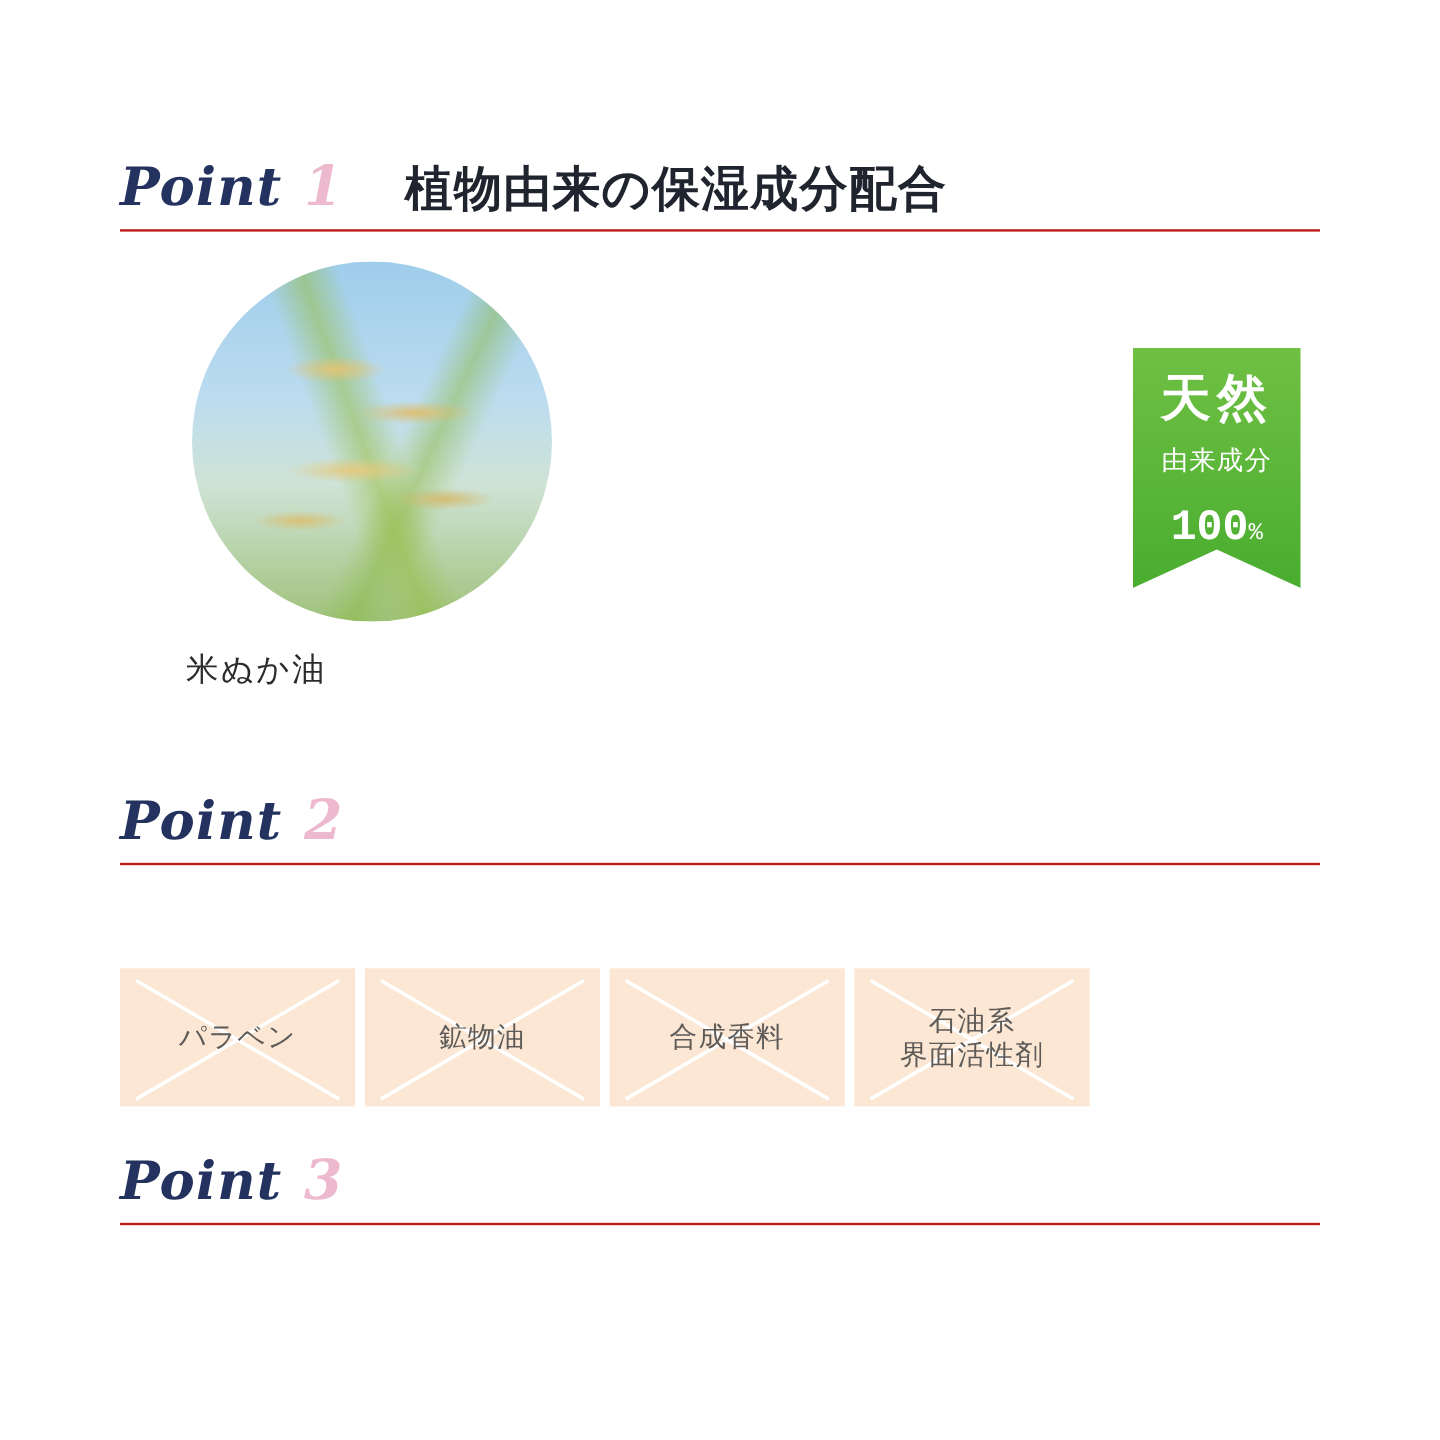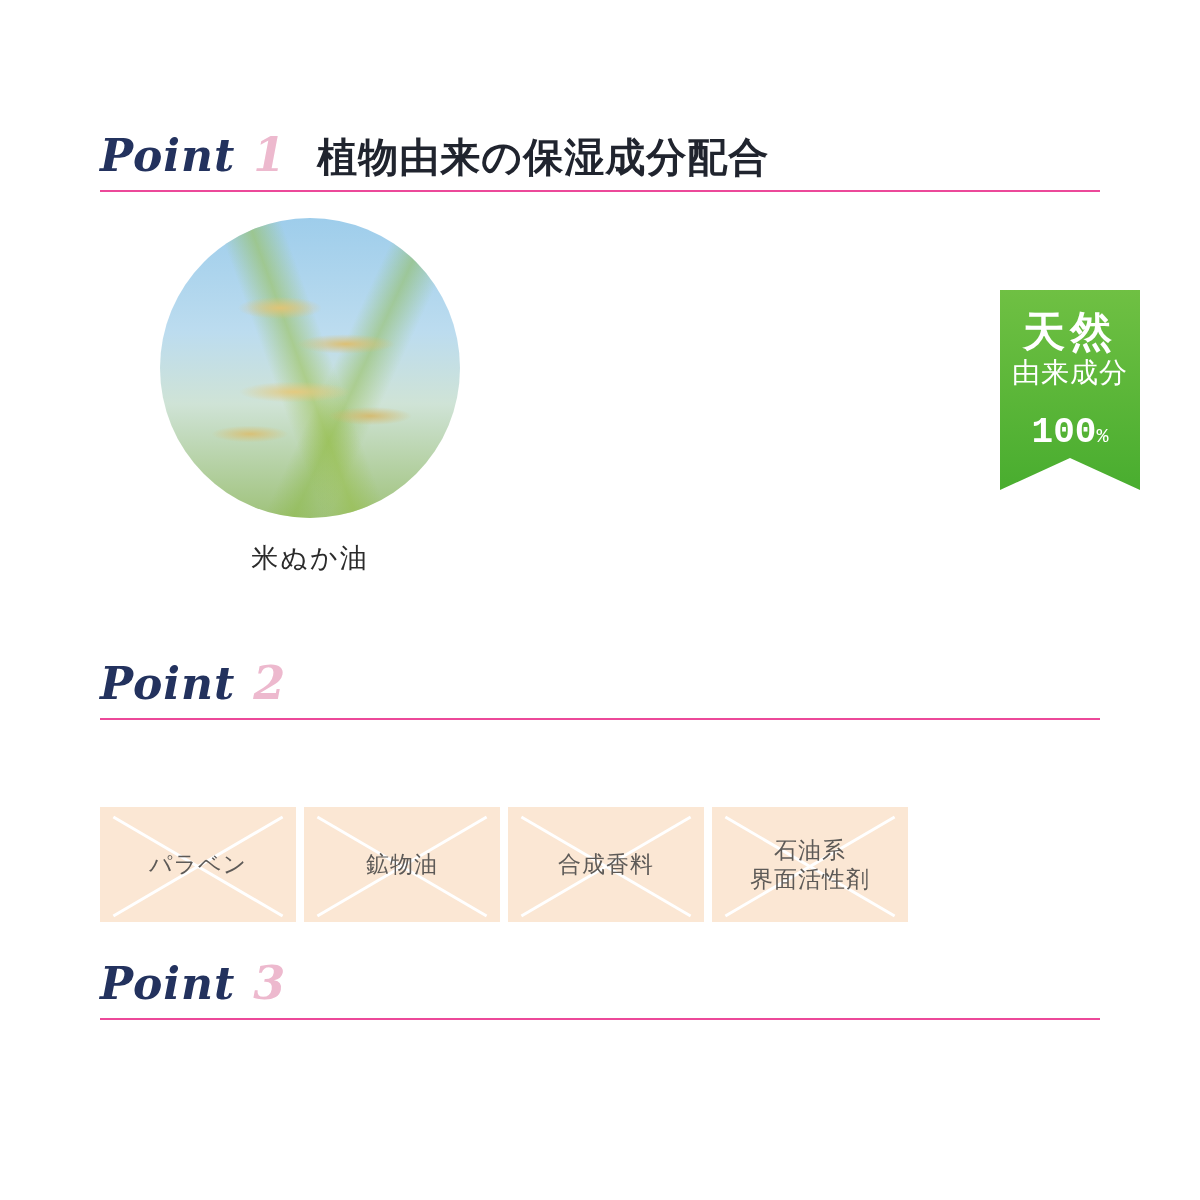--- a/index.html
+++ b/index.html
@@ -27,21 +27,21 @@
   .point-block {
     position: absolute;
     left: 100px;
     width: 1000px;
   }
   .point-head {
     display: flex;
     align-items: baseline;
     gap: 0;
     padding-bottom: 12px;
-    border-bottom: 2px solid #ec4899;
+    border-bottom: 2px solid #b91c1c;
   }
   .point-word {
     font-family: "DejaVu Serif", serif;
     font-style: italic;
     font-weight: 700;
     font-size: 44px;
     letter-spacing: 1px;
     color: #23325e;
     line-height: 1;
   }
@@ -53,42 +53,42 @@
     color: #edb9ce;
     line-height: 1;
     margin-left: 18px;
   }
   .point-title {
     font-family: "Liberation Sans", sans-serif;
     font-weight: 700;
     font-size: 40px;
     color: #20242e;
     line-height: 1;
-    margin-left: 32px;
+    margin-left: 52px;
     letter-spacing: 1px;
   }
   .point-title .latin {
     font-family: "Liberation Sans", sans-serif;
     letter-spacing: 0.5px;
   }
 
   
   #point1 { top: 132px; }
 
   .ingredients {
     position: absolute;
     top: 218px;
     left: 100px;
     width: 1000px;
     height: 380px;
   }
   .ing-item {
     position: absolute;
     width: 310px;
-    text-align: center;
+    text-align: left;
   }
   .ing-1 { left: 55px; top: 0; }
   .ing-2 { left: 405px; top: 0; }
 
   .circle {
     width: 300px;
     height: 300px;
     border-radius: 50%;
     overflow: hidden;
     margin: 0 auto;
@@ -141,42 +141,42 @@
     margin-top: 22px;
     font-size: 27px;
     letter-spacing: 2px;
     color: #2b2b2b;
     font-family: "Liberation Sans", sans-serif;
   }
 
   
   .badge {
     position: absolute;
-    left: 900px;
+    left: 844px;
     top: 72px;
     width: 140px;
     height: 200px;
     background: linear-gradient(180deg, #6fc043 0%, #49ad2f 100%);
     color: #ffffff;
     text-align: center;
     clip-path: polygon(0 0, 100% 0, 100% 100%, 50% 84%, 0 100%);
     padding-top: 20px;
     box-sizing: border-box;
   }
   .badge-top {
     font-size: 42px;
     font-weight: 700;
     letter-spacing: 5px;
     line-height: 1.05;
     font-family: "Liberation Sans", sans-serif;
   }
   .badge-mid {
-    font-size: 28px;
-    letter-spacing: 1px;
-    margin-top: 0;
+    font-size: 22px;
+    letter-spacing: 1px;
+    margin-top: 15px;
     font-family: Liberation Sans, sans-serif;
   }
   .badge-bottom {
     font-size: 36px;
     font-weight: 700;
     margin-top: 20px;
     font-family: Liberation Mono, monospace;
   }
   .badge-bottom .pct {
     font-size: 20px;

